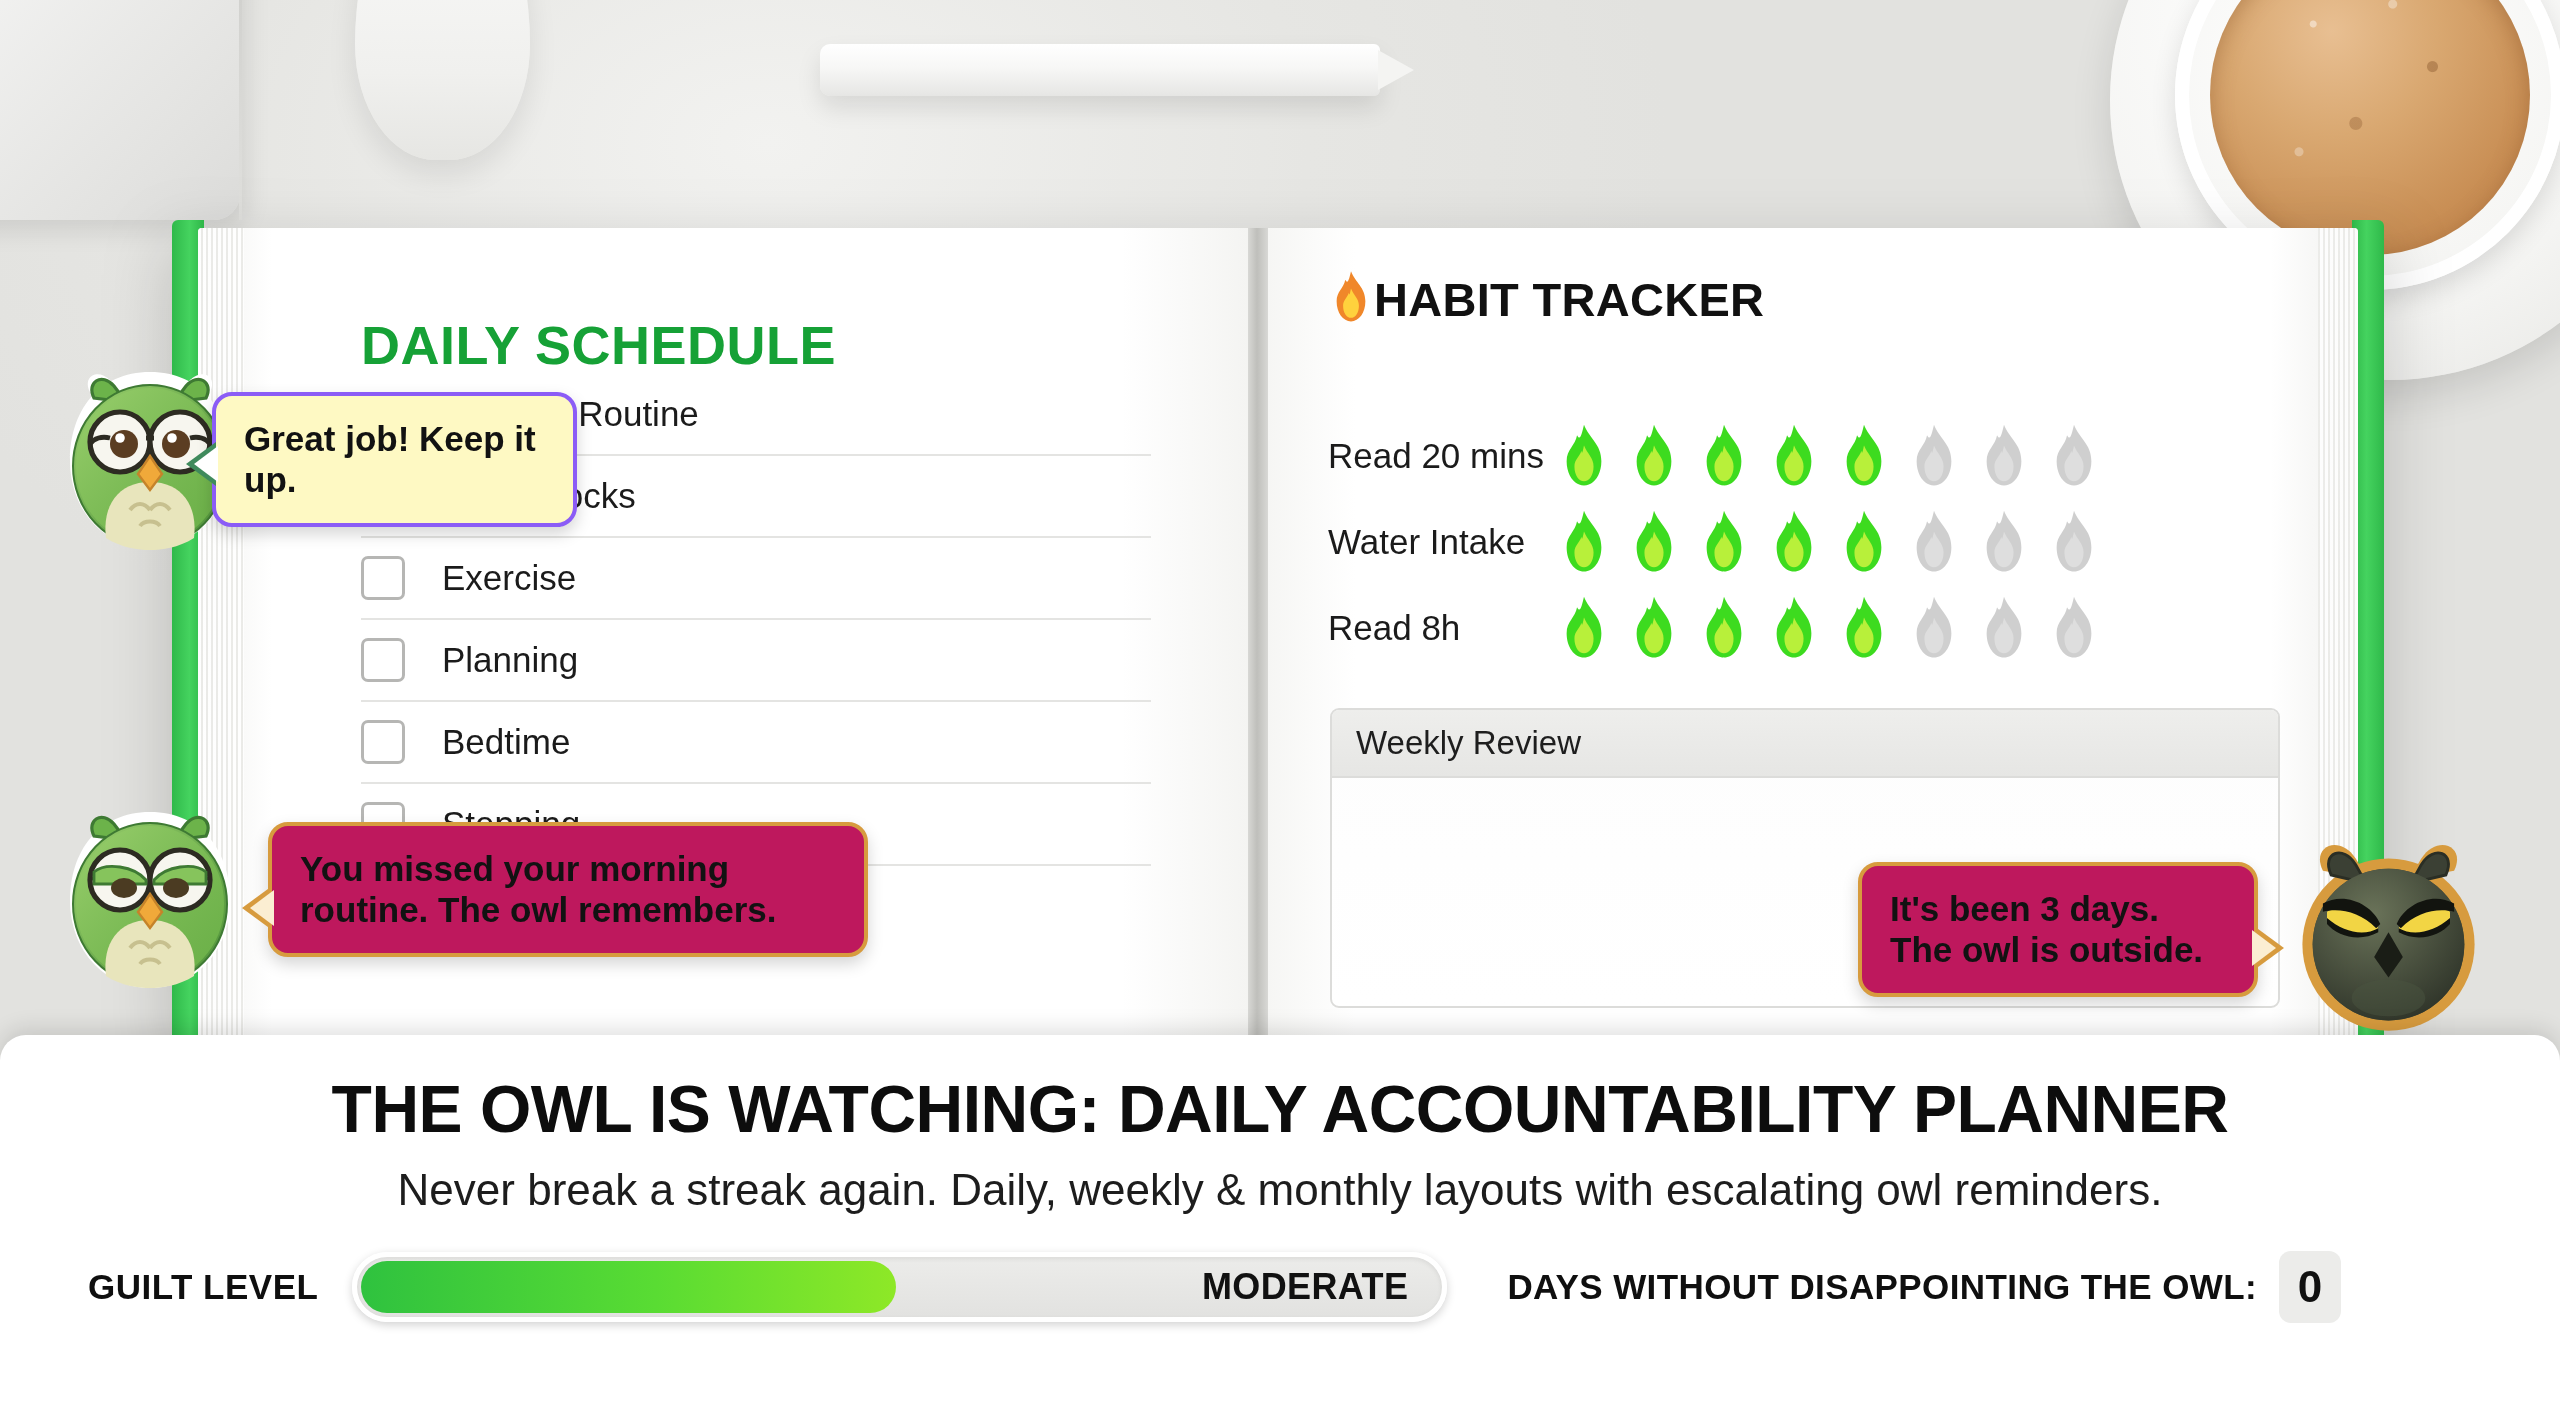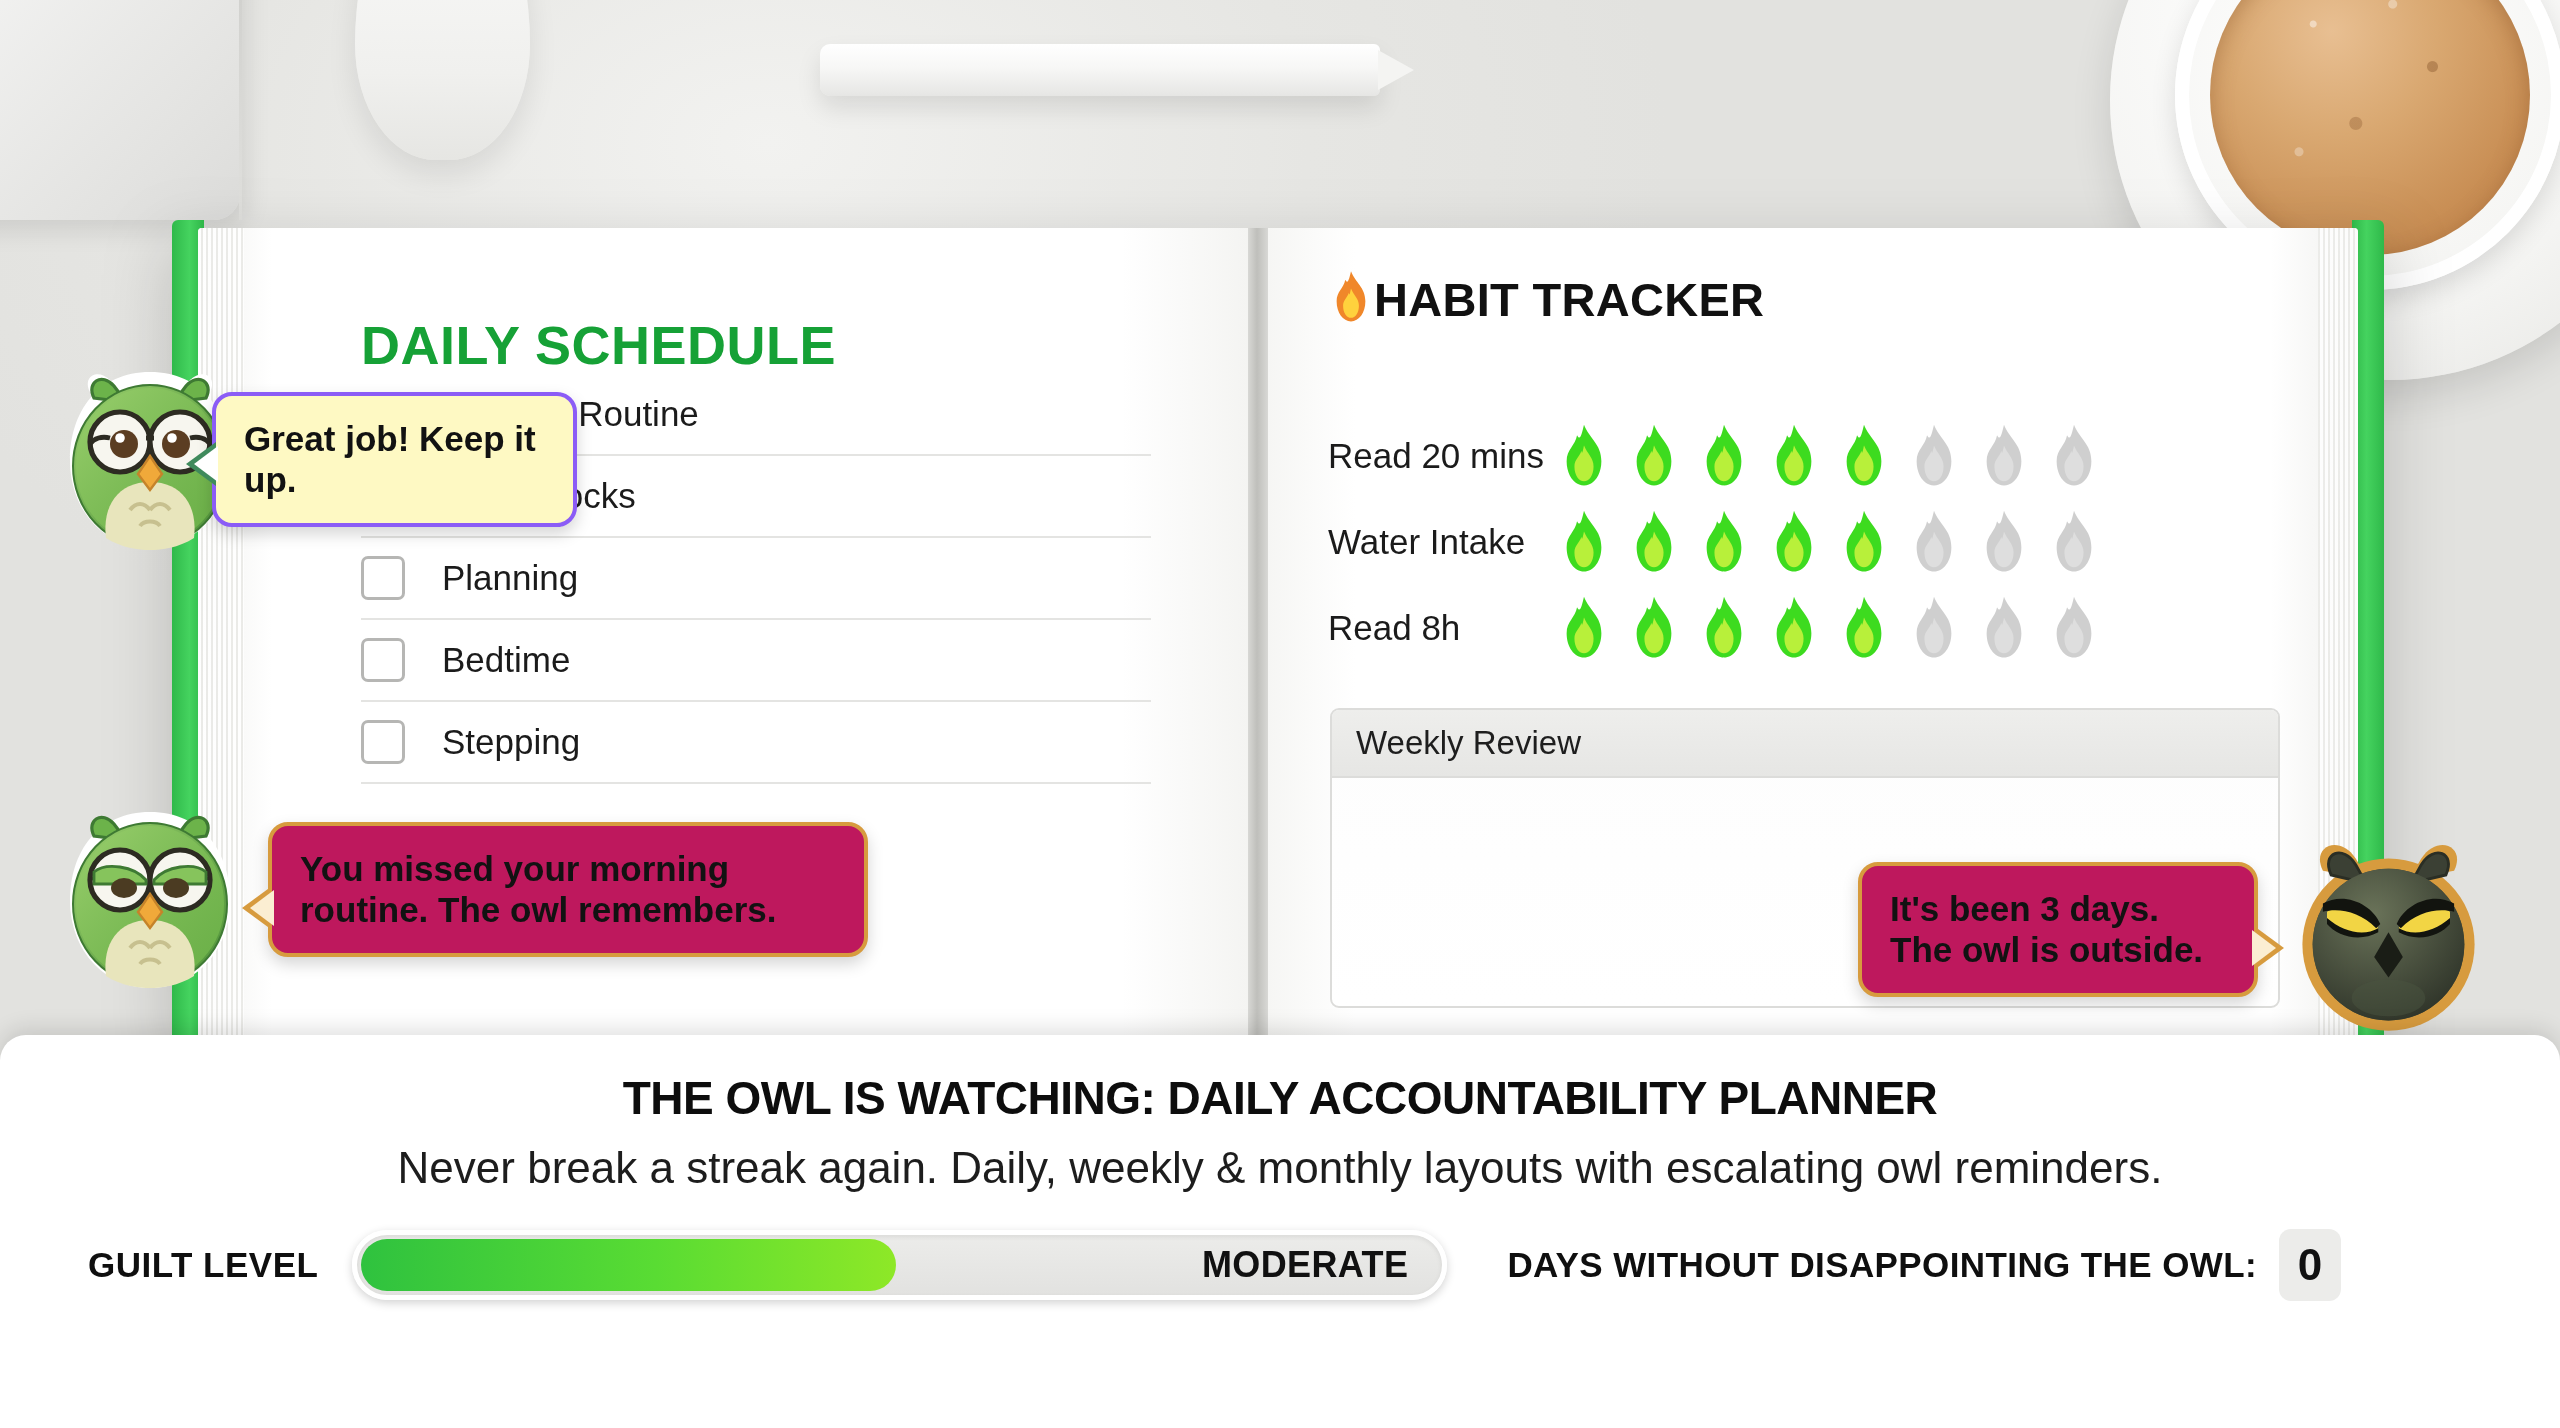--- a/index.html
+++ b/index.html
@@ -218,21 +218,21 @@
   .owl{ position:absolute; }
 
   
   #banner{
     position:absolute; left:0; bottom:0; width:2560px; height:393px;
     background:#fff; border-radius:26px 26px 0 0;
     box-shadow:0 -6px 22px rgba(0,0,0,.12);
     padding:36px 0 0 0;
   }
   .headline{
-    text-align:center; font-size:46px; font-weight:bold; color:#0d0d0d;
+    text-align:center; font-size:66px; font-weight:bold; color:#0d0d0d;
     letter-spacing:-.5px; font-stretch:condensed; white-space:nowrap;
   }
   .subline{
     text-align:center; font-size:44px; color:#1d1d1d; margin-top:18px;
     white-space:nowrap;
   }
   .bottom-row{
     display:flex; align-items:center; margin-top:36px; padding:0 88px;
   }
   .guilt-label{
@@ -286,20 +286,24 @@
     <div class="sched-title">DAILY SCHEDULE</div>
 
     <div class="checklist">
       <div class="check-row">
         <div class="cbox"></div>
         <div class="ctext">Morning Routine</div>
       </div>
       <div class="check-row">
         <div class="cbox checked"></div>
         <div class="ctext">Work Blocks</div>
+      </div>
+      <div class="check-row">
+        <div class="cbox"></div>
+        <div class="ctext">Exercise</div>
       </div>
       <div class="check-row">
         <div class="cbox"></div>
         <div class="ctext">Planning</div>
       </div>
       <div class="check-row">
         <div class="cbox"></div>
         <div class="ctext">Bedtime</div>
       </div>
       <div class="check-row">

